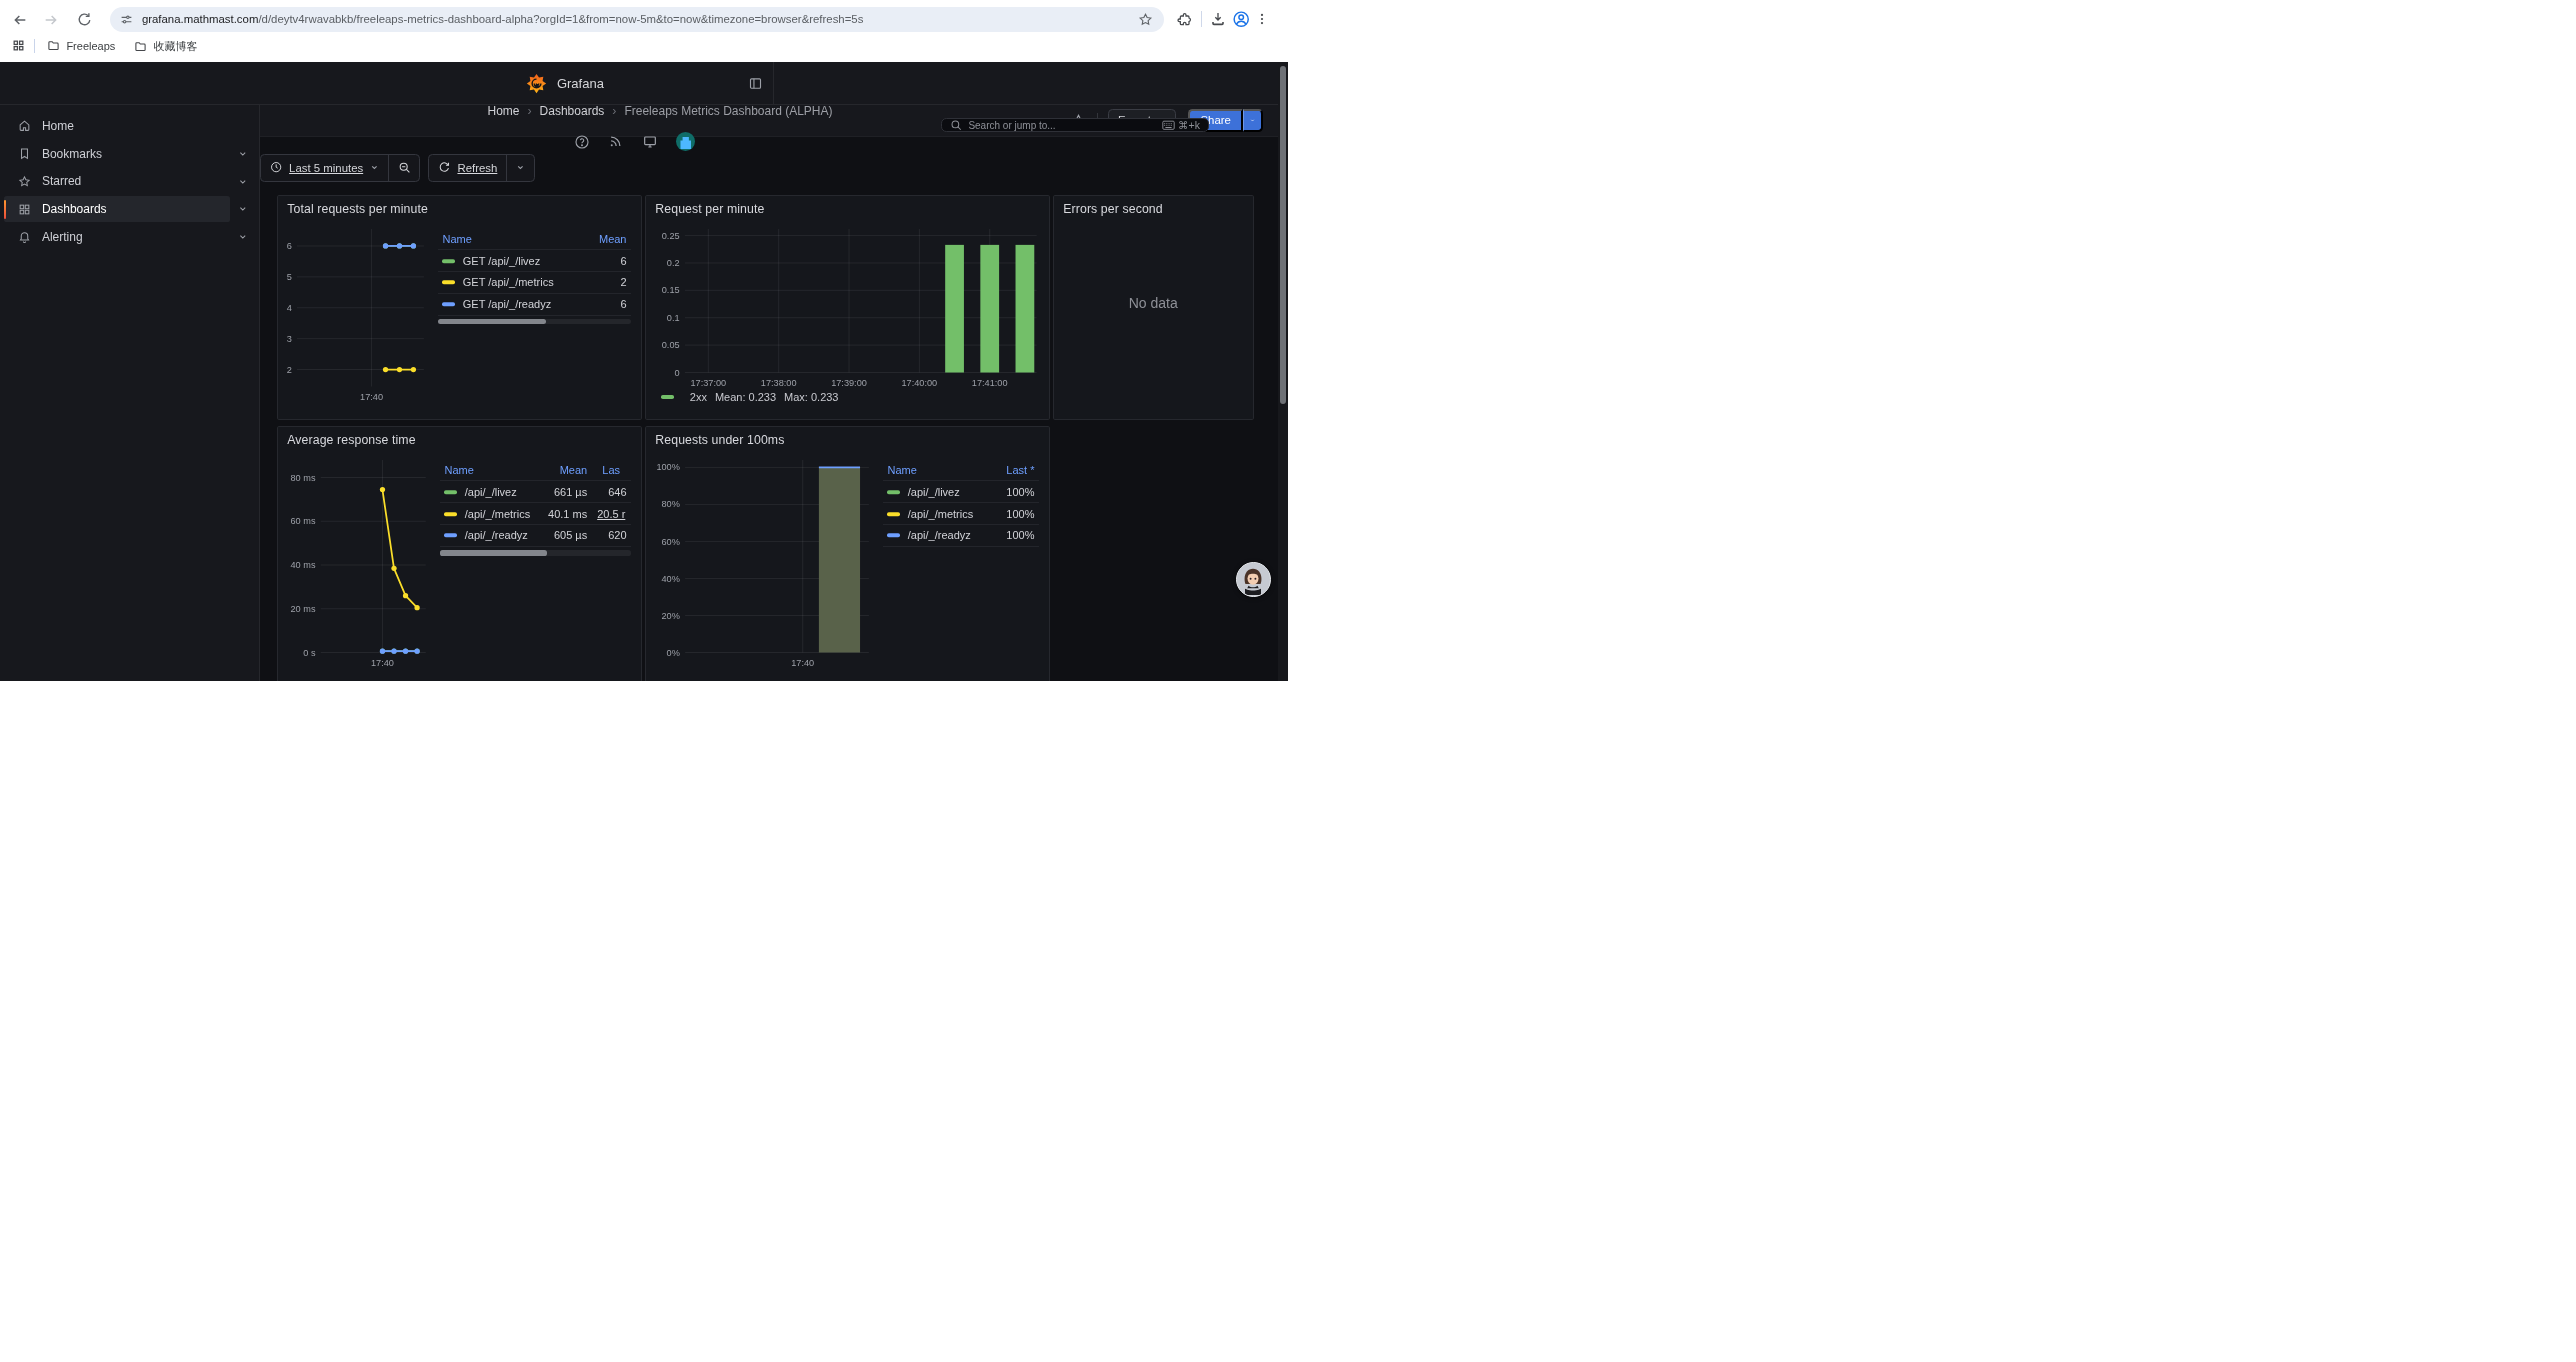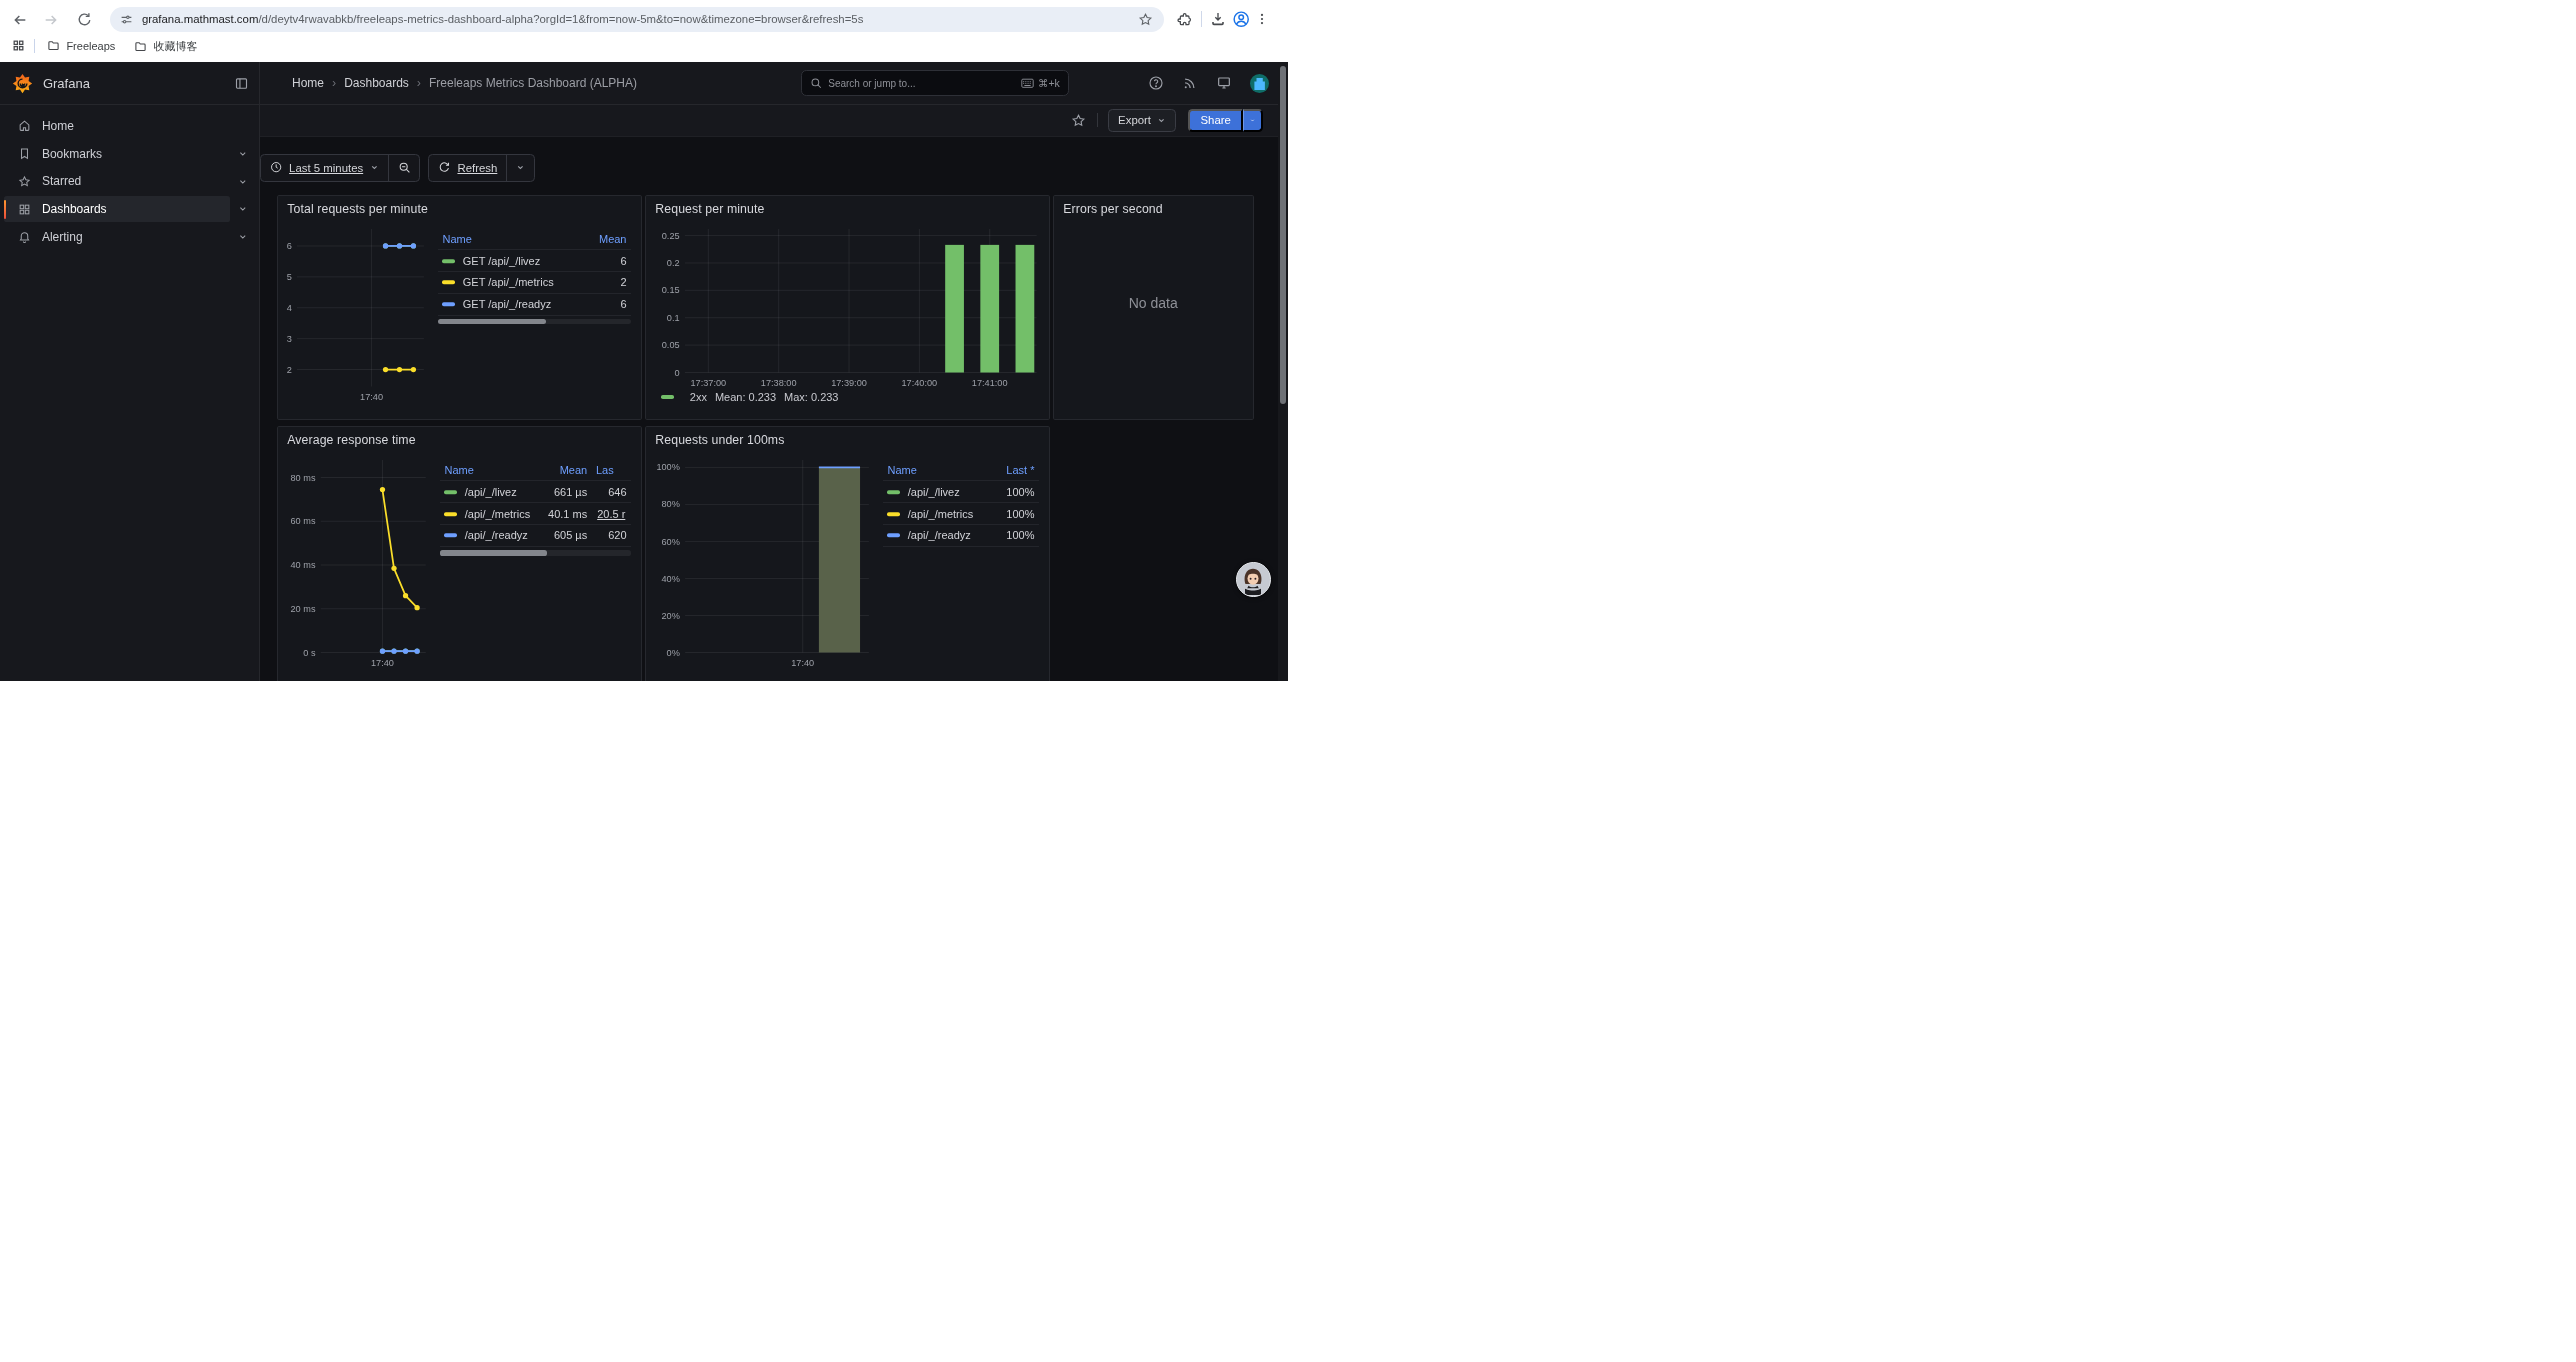--- a/index.html
+++ b/index.html
@@ -25,21 +25,21 @@
   .chrome-divider{width:0.9px;height:16px;background:#cfd8ea;margin:0 3.5px;}
 
   .bookmarks-bar{position:absolute;top:39px;left:0;right:0;height:24px;background:#ffffff;
     border-bottom:0.9px solid #e4e6ea;display:flex;align-items:flex-start;padding-left:12.3px;color:#45474b;}
   .bm-chip{display:flex;align-items:center;gap:6.1px;font-size:11px;margin-right:19px;color:#3d4043;}
   .bm-sep{width:0.9px;height:14px;background:#c9d4ea;margin:0 12.3px 0 8.8px;}
 
   
   .app{position:absolute;top:62px;left:0;right:0;bottom:0;background:#0f1014;color:#d8d9de;}
   .topbar{position:absolute;top:0;left:0;right:0;height:42px;background:#17181d;
-    border-bottom:0.9px solid #26272c;display:flex;align-items:center;z-index:10;}
+    border-bottom:0.9px solid #26272c;display:flex;align-items:center;z-index:10;flex-direction:column;}
   .topbar-left{width:260px;flex:none;height:100%;display:flex;align-items:center;
     border-right:0.9px solid #26272c;padding-left:12.3px;box-sizing:border-box;}
   .brand-name{font-size:13px;color:#d5d6da;margin-left:9.6px;}
   .topbar-left .toggle{margin-left:auto;margin-right:10.5px;color:#9da0a8;}
   .breadcrumb{display:flex;align-items:center;margin-left:32px;font-size:12px;gap:8px;white-space:nowrap;}
   .crumb{color:#d0d1d6;}
   .crumb.current{color:#9d9fa6;}
   .crumb-sep{color:#6c6e76;font-size:12.3px;}
   .search-box{margin-left:auto;margin-right:79px;width:268px;height:26px;background:#0b0c10;
     border:0.9px solid #2e3037;border-radius:5.3px;display:flex;align-items:center;padding:0 8px;box-sizing:border-box;}
@@ -548,21 +548,21 @@
                 <circle cx="127.73626373626374" cy="226.50000000000003" r="3" fill="#6e9fff"></circle>
                 <circle cx="140.9230769230769" cy="226.50000000000003" r="3" fill="#6e9fff"></circle>
                 <circle cx="154.1098901098901" cy="226.50000000000003" r="3" fill="#6e9fff"></circle>
               </svg>
             <div class="ltable">
                 <table>
                   <thead>
                     <tr>
                       <th style="text-align: left;">Name</th>
                       <th style="text-align: right;">Mean</th>
-                      <th style="text-align: left;">Las</th>
+                      <th style="text-align: center;">Las</th>
                     </tr>
                   </thead>
                   <tbody>
                     <tr>
                       <td style="text-align: left;"><span class="swatch" style="background: rgb(115, 191, 105);"></span>/api/_/livez</td>
                       <td style="text-align: right;">661 µs</td>
                       <td style="text-align: right;">646</td>
                     </tr>
                     <tr>
                       <td style="text-align: left;"><span class="swatch" style="background: rgb(250, 222, 42);"></span>/api/_/metrics</td>

